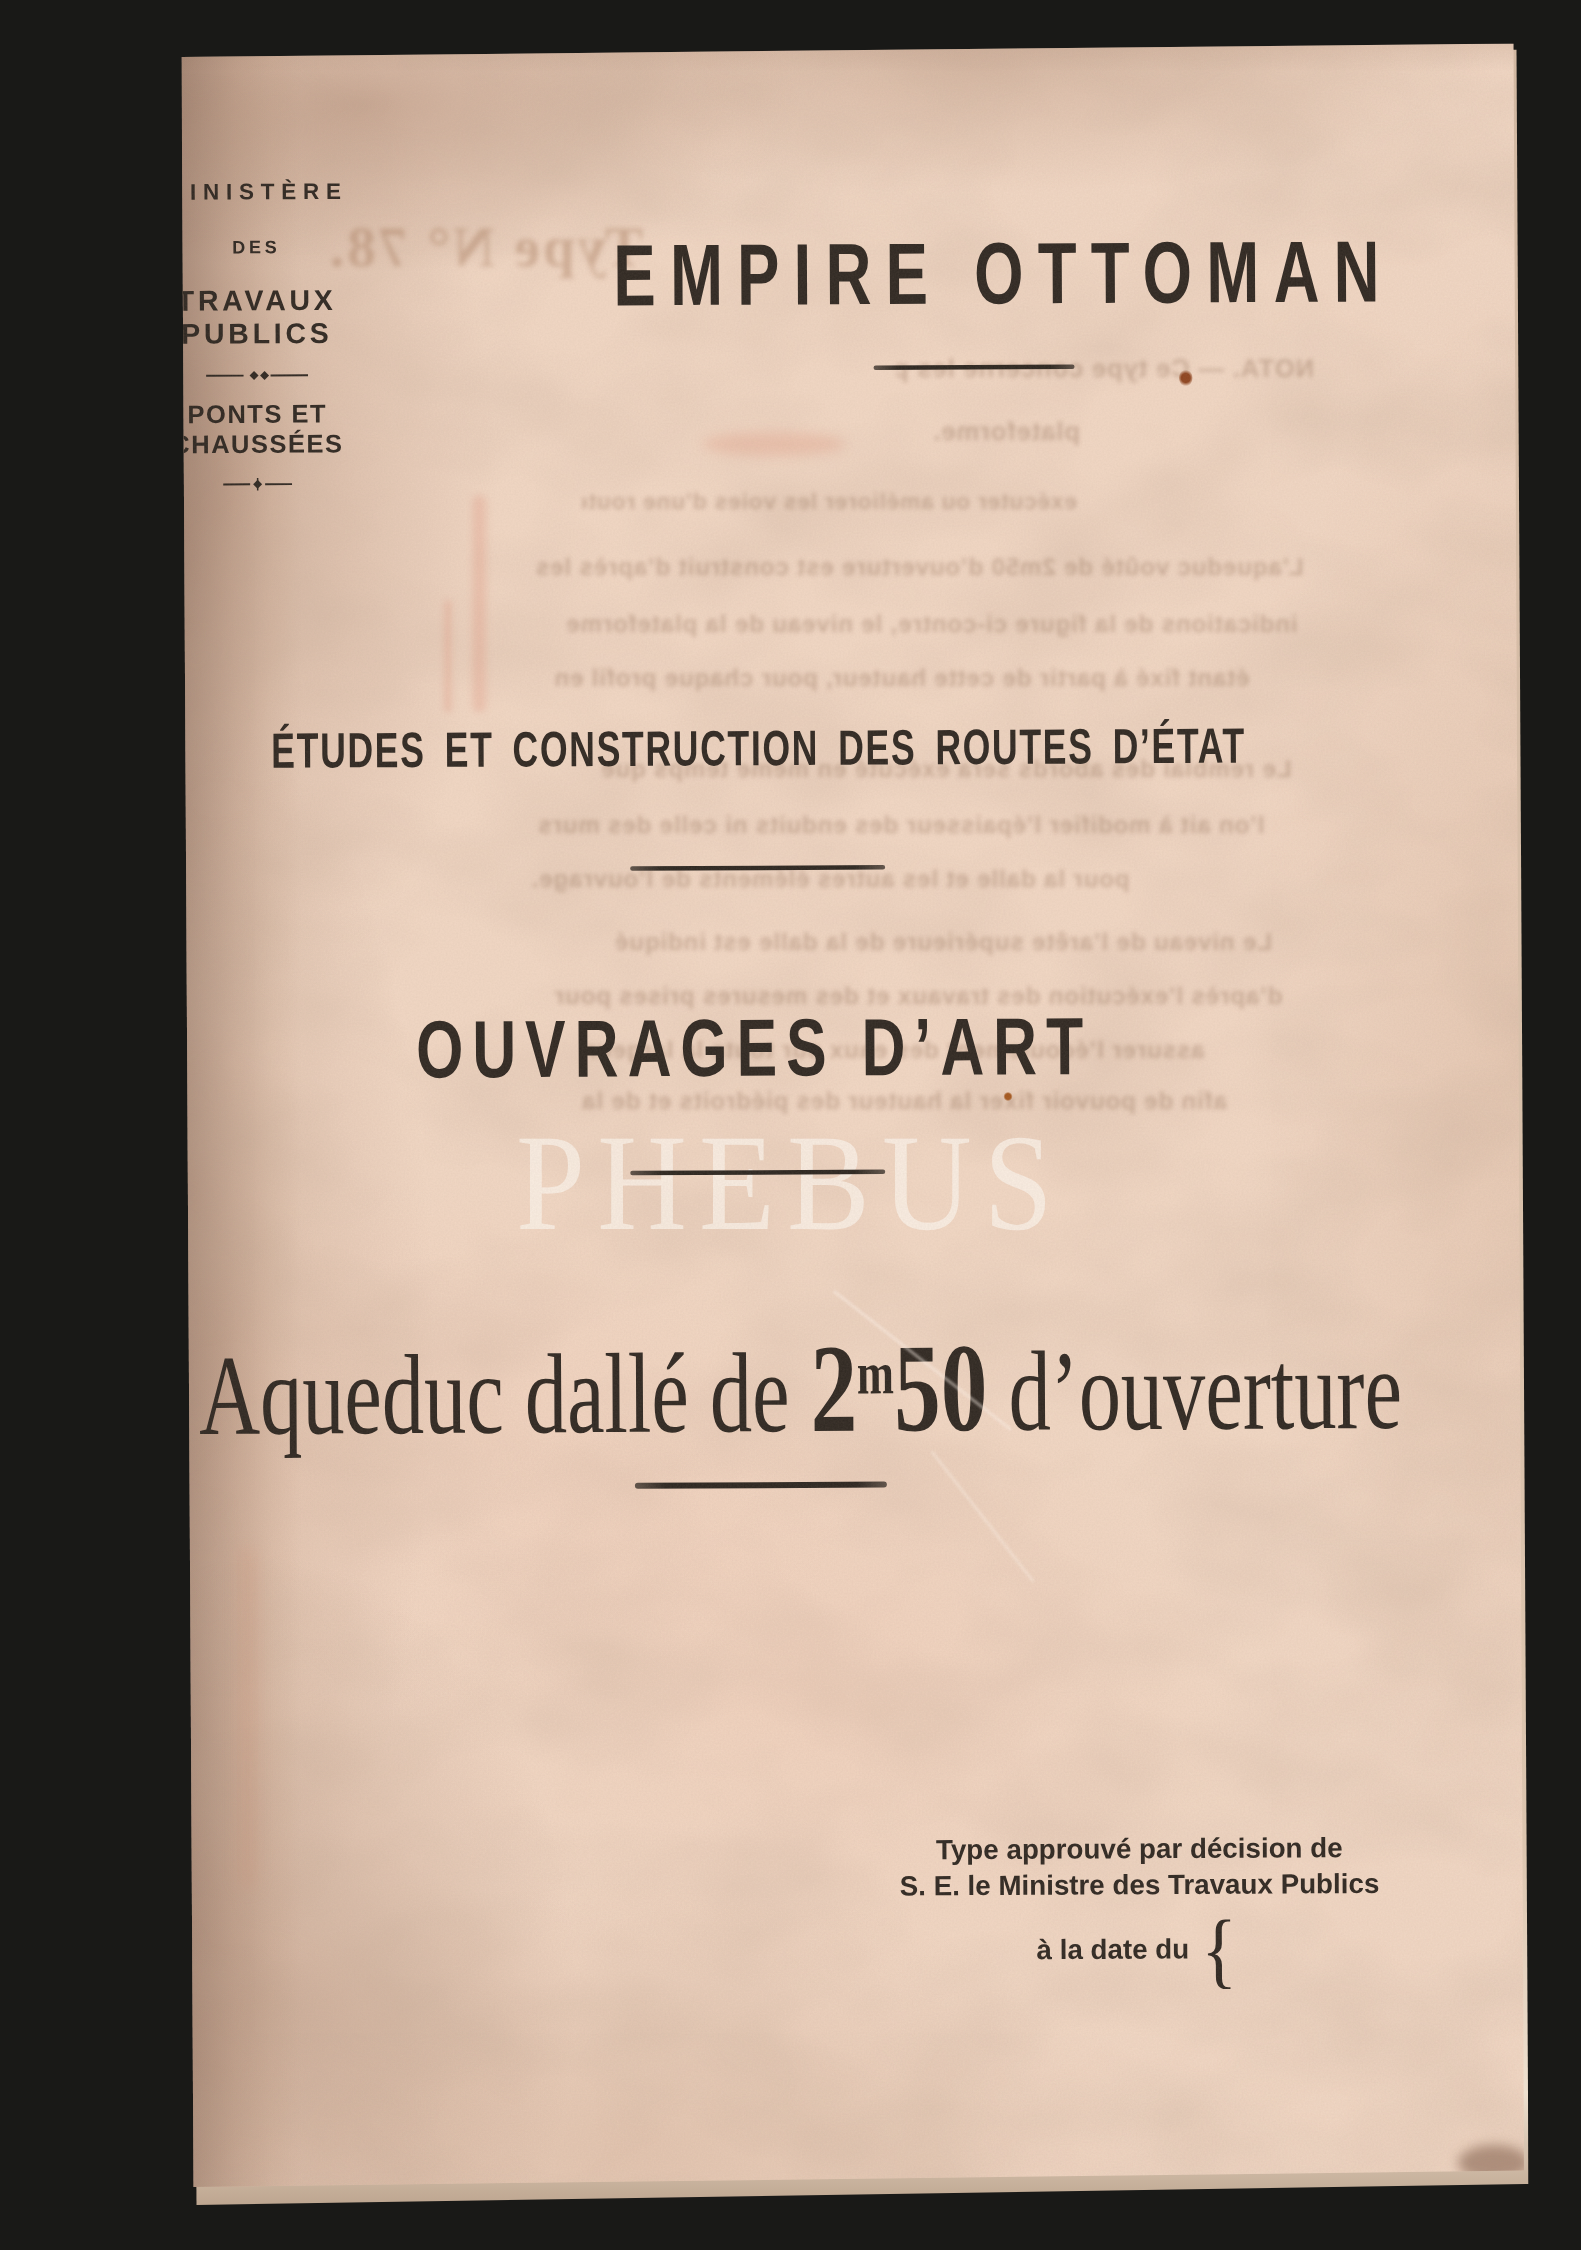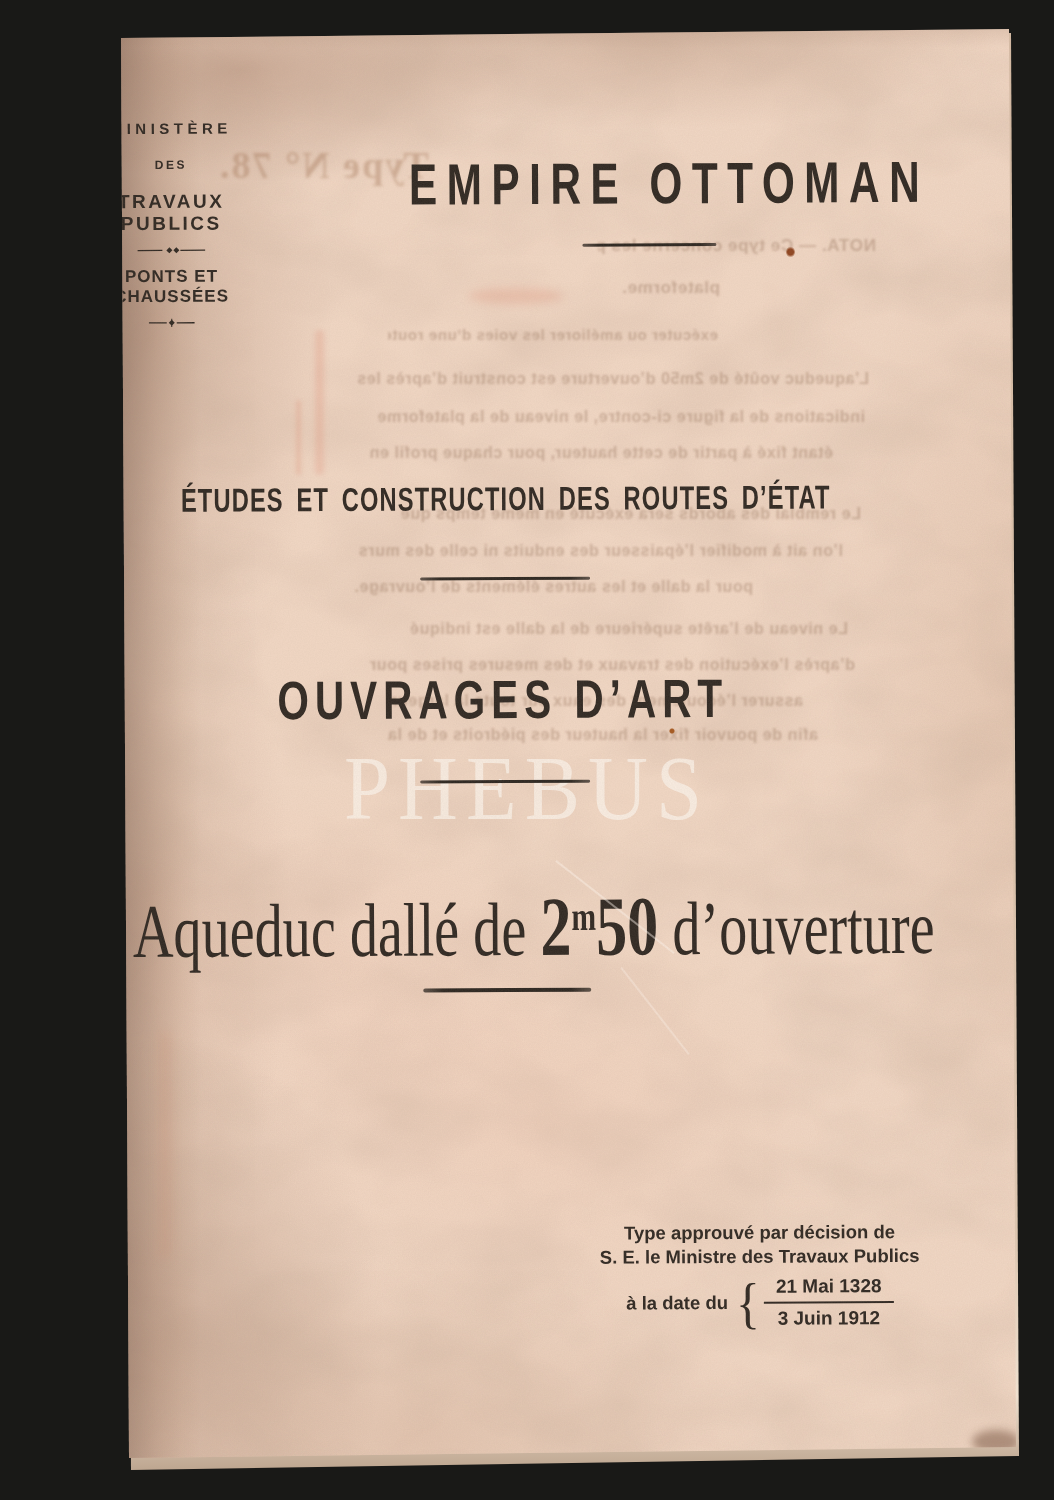--- a/index.html
+++ b/index.html
@@ -166,24 +166,20 @@
 
       <div class="subject"><span>Aqueduc dallé de </span><b>2</b><b><span class="sup">m</span></b><b>50</b><span> d’ouverture</span></div>
       <div class="rule" style="left:422px;top:988px;width:168px;height:3.5px;"></div>
 
       <div class="approval">
         <div>Type approuvé par décision de</div>
         <div>S. E. le Ministre des Travaux Publics</div>
         <div class="daterow">
           <span class="lbl">à la date du</span>
           <span class="brace">{</span>
-          <span class="datestack">
-            <span class="date-top">21 Mai 1328</span>
-            <span class="date-bottom">3 Juin 1912</span>
-          </span>
         </div>
       </div>
     </div>
 
     <div class="stain rust1"></div>
     <div class="stain rust2"></div>
     <div class="stain pink1"></div>
     <div class="stain streak1"></div>
     <div class="stain streak2"></div>
     <div class="stain streak3"></div>

